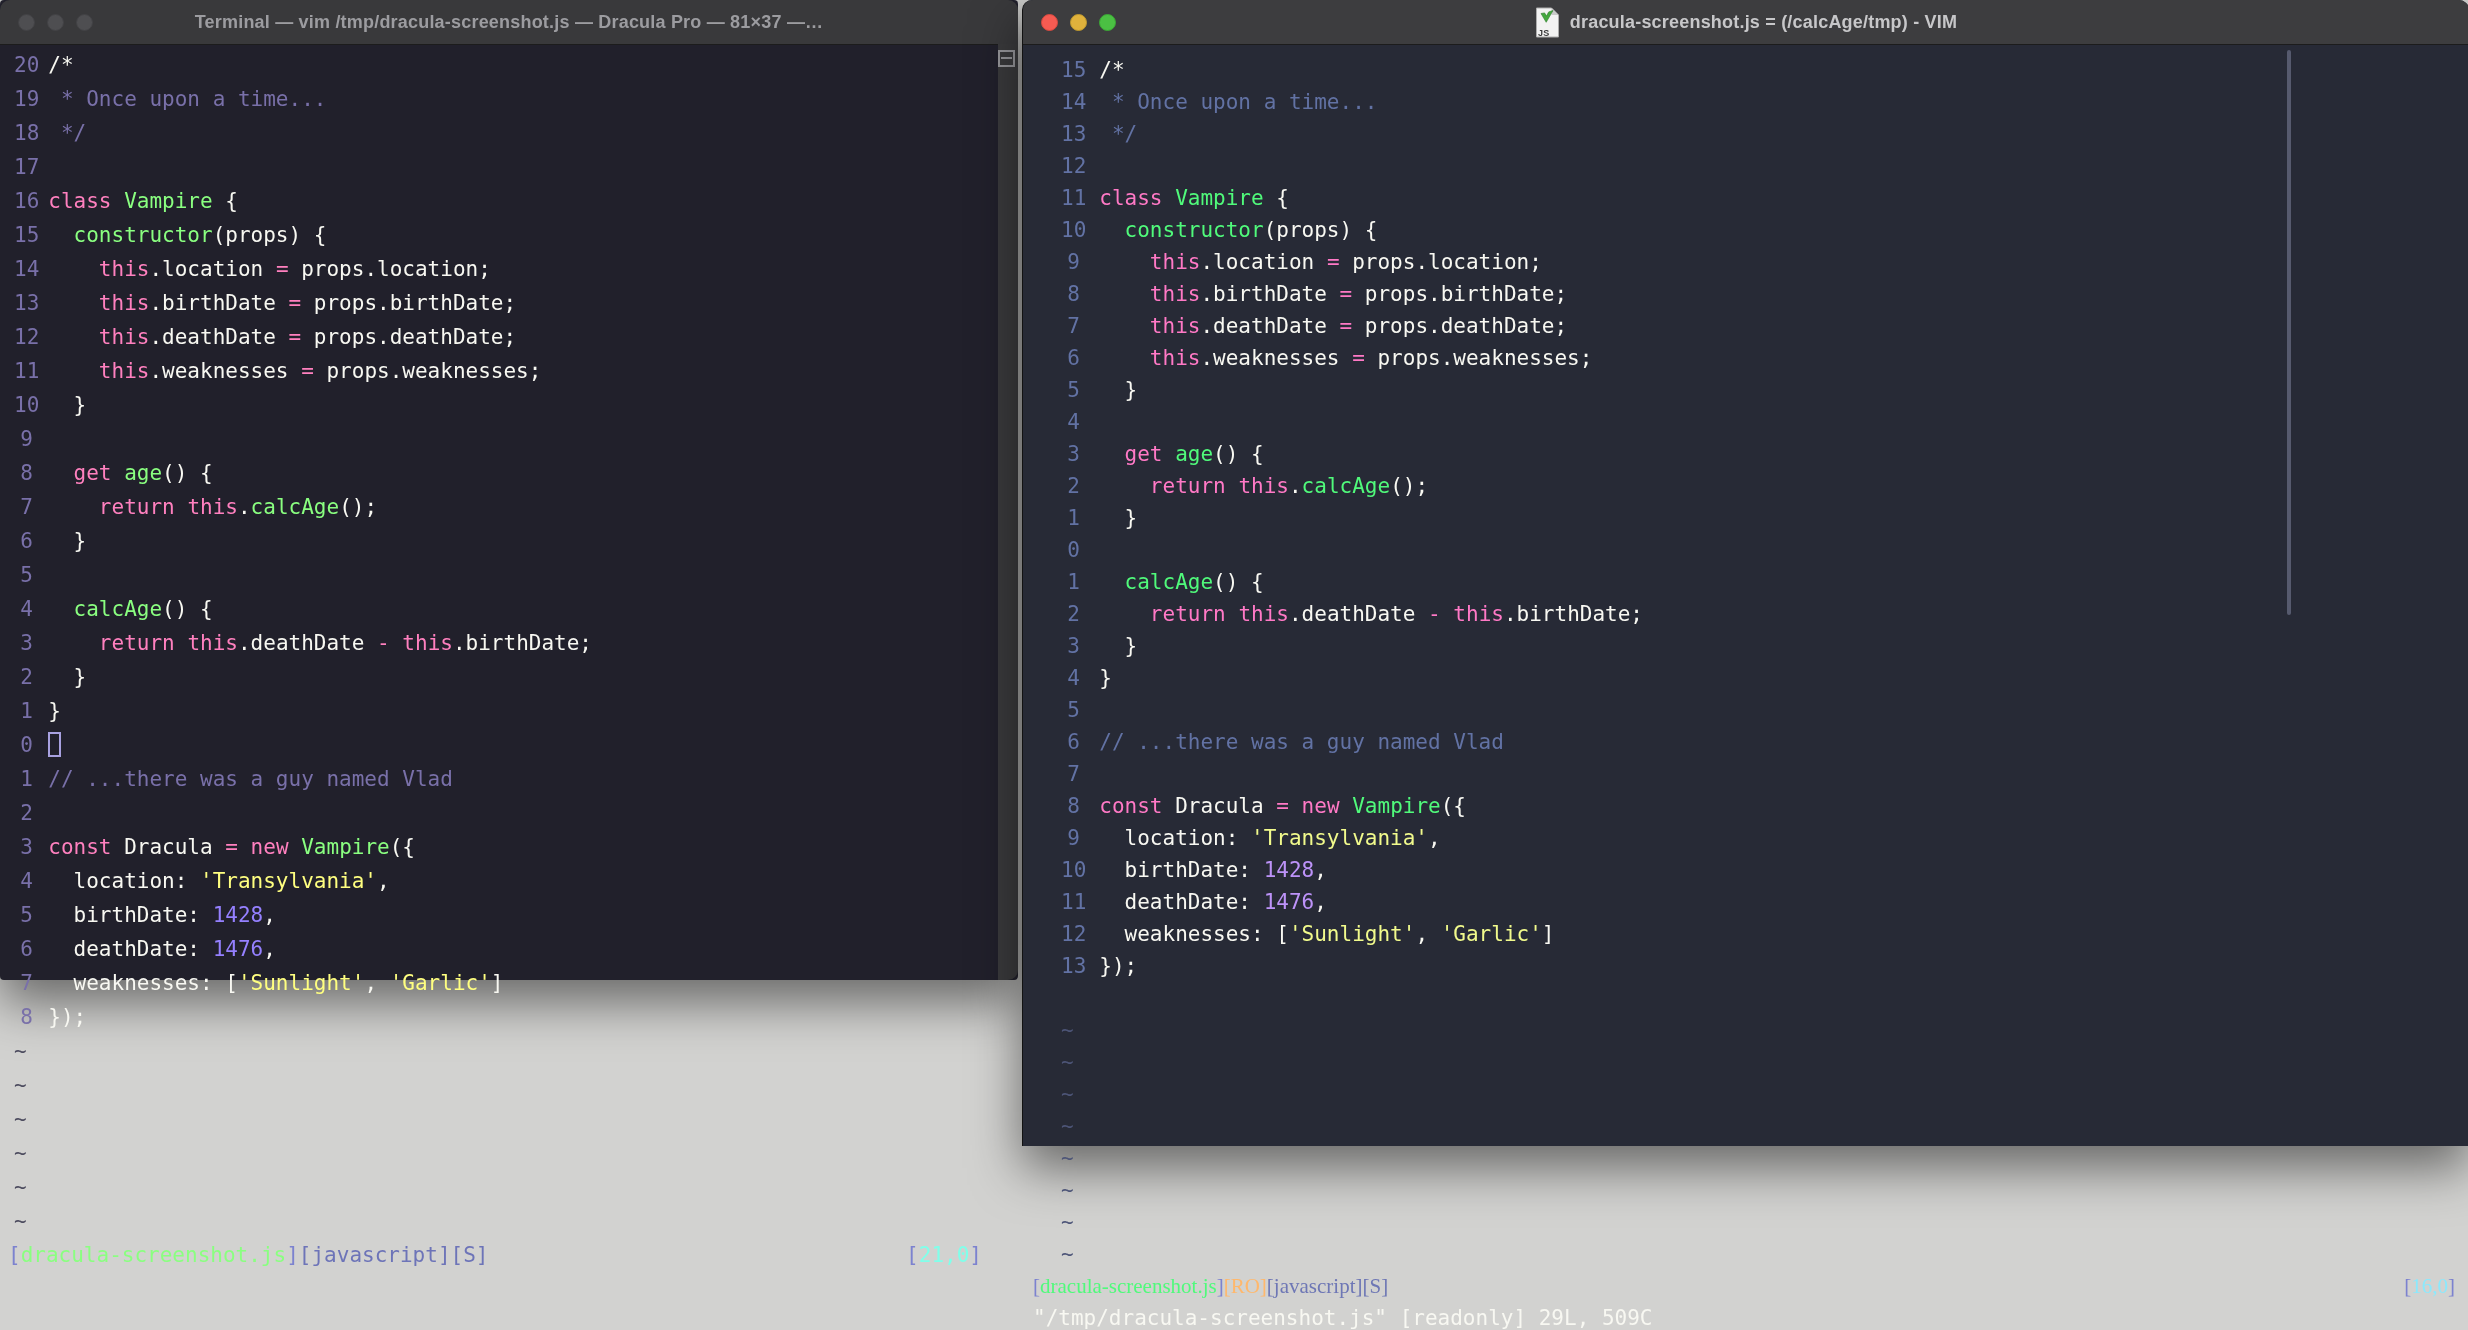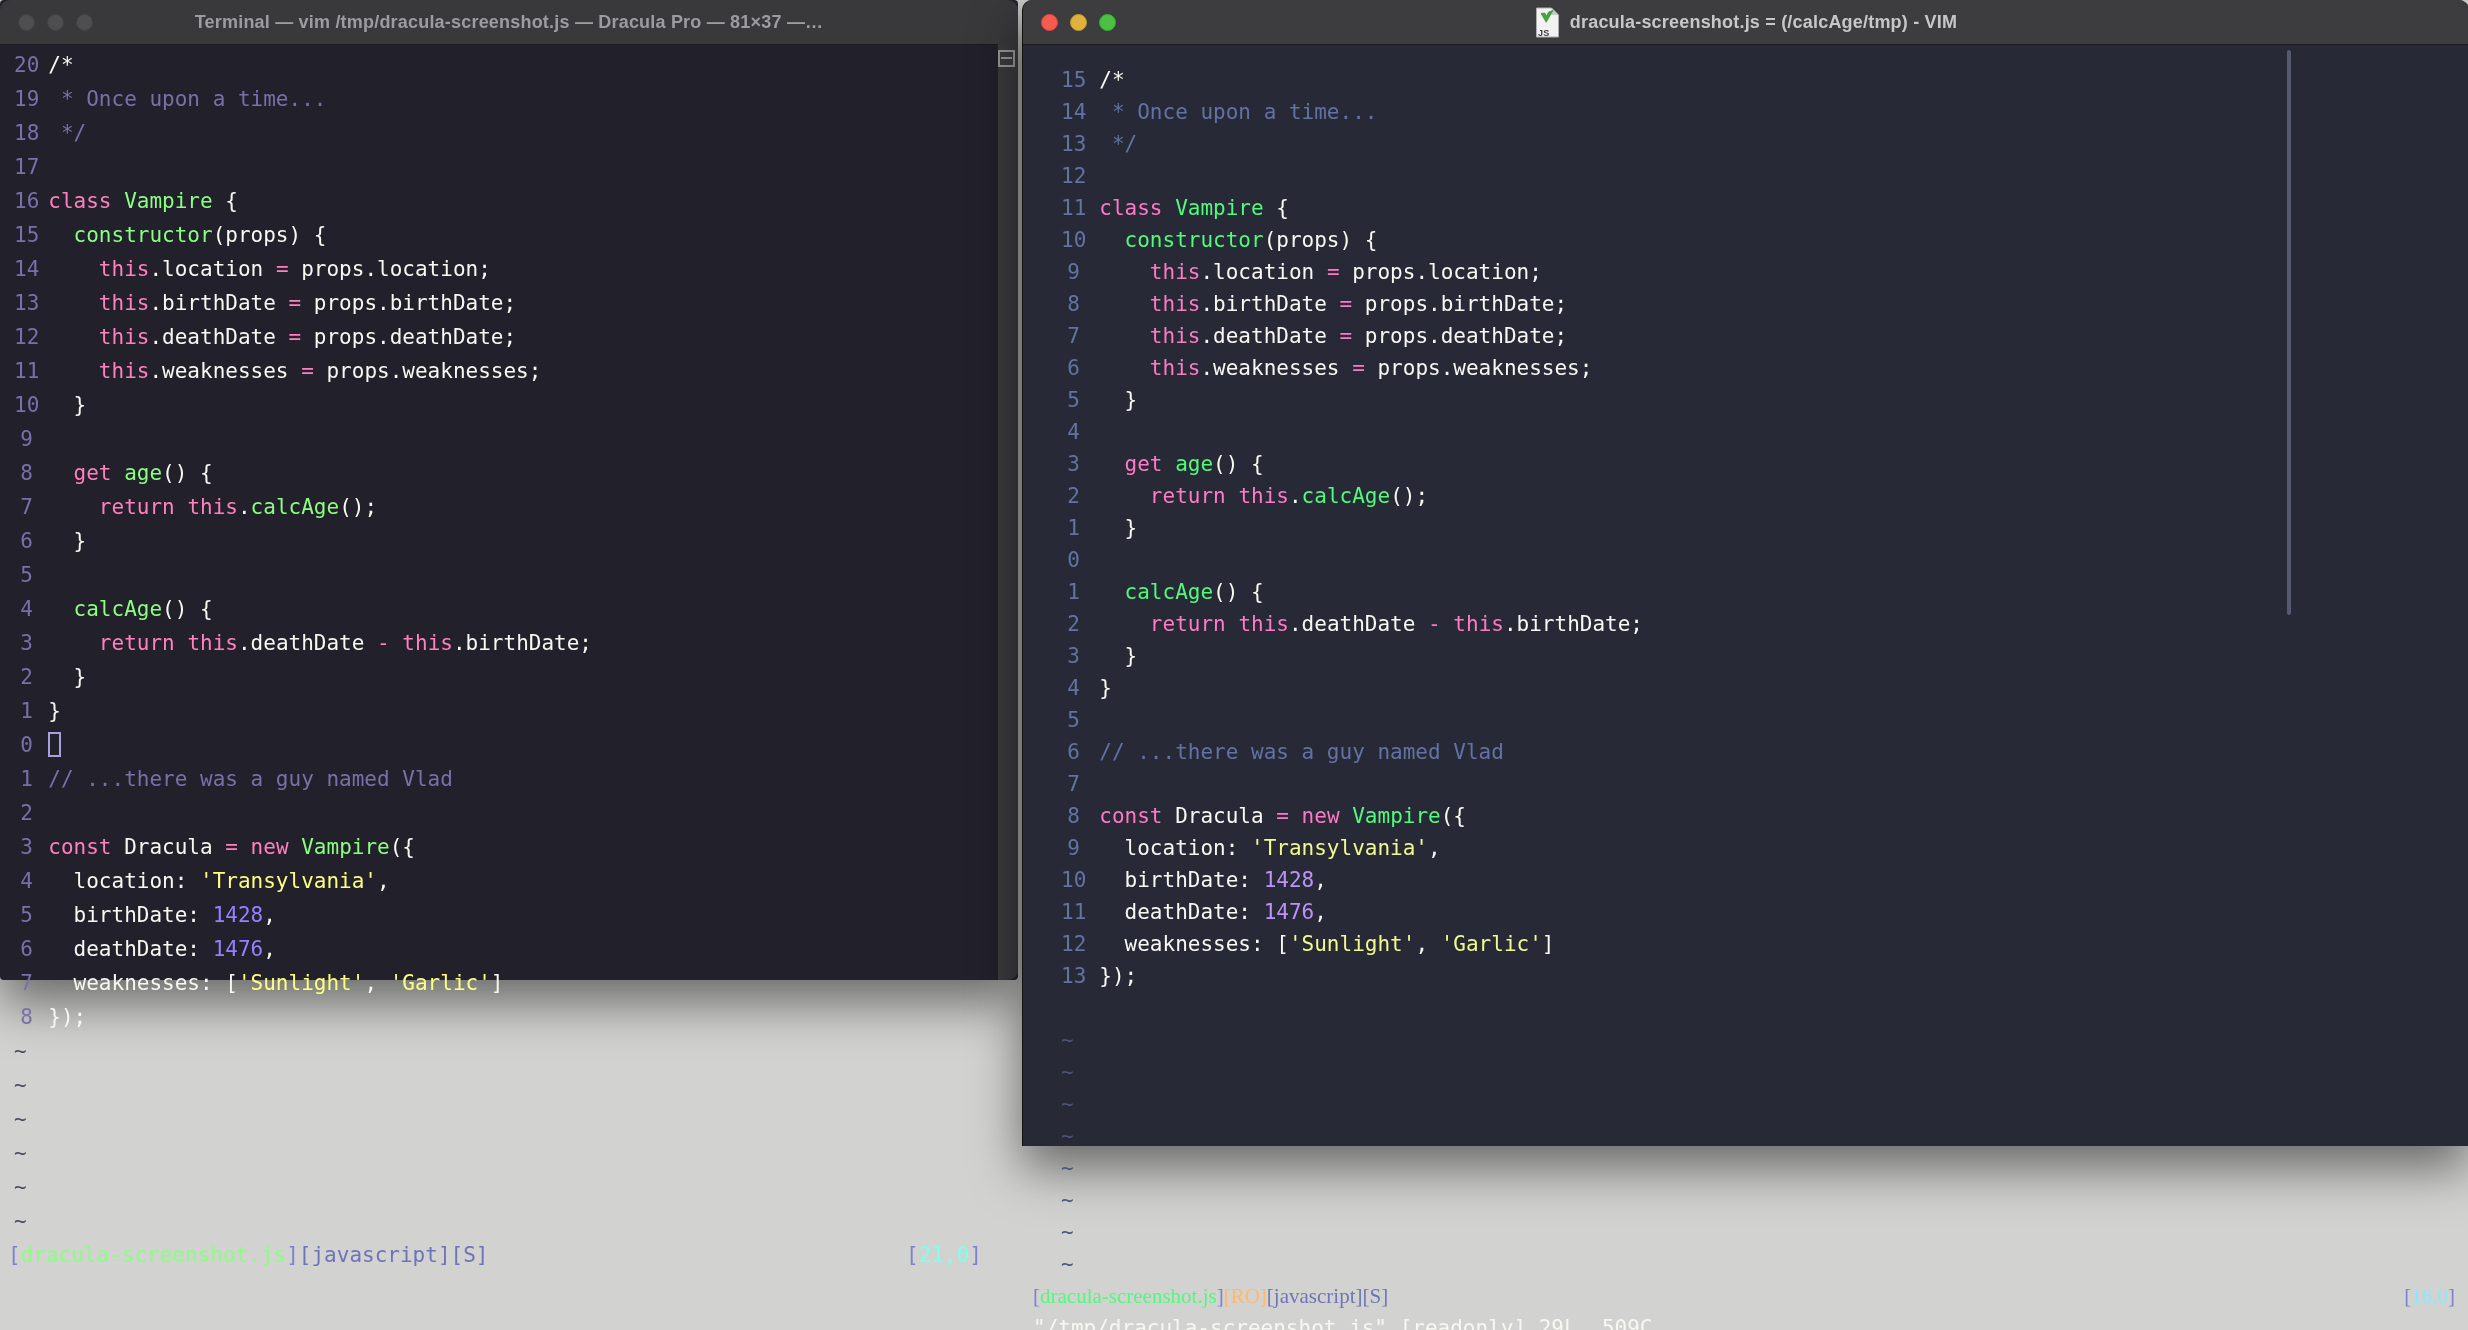--- a/index.html
+++ b/index.html
@@ -20,21 +20,21 @@
   .light.min{background:#E0B23C;border:1px solid #c09a2e;}
   .light.zoom{background:#4BC043;border:1px solid #3aa834;}
   .titletext{position:absolute;left:0;right:0;text-align:center;font-size:18px;font-weight:bold;letter-spacing:.2px;}
   #left-window .titletext{color:#9C9CA0;}
   #right-window .titletext{color:#C7C7C9;display:flex;align-items:center;justify-content:center;gap:10px;}
   .doc-icon{width:25px;height:31px;display:inline-block;flex:0 0 auto;}
 
   
   .pane{position:absolute;font-family:"DejaVu Sans Mono","Liberation Mono",monospace;font-size:21px;white-space:pre;}
   #left-pane{top:44px;left:0;right:20px;bottom:0;padding:4px 0 0 14px;}
-  #right-pane{top:44px;left:0;right:0;bottom:0;padding:20px 0 0 38px;}
+  #right-pane{top:44px;left:0;right:0;bottom:0;padding:10px 0 0 38px;}
   .row{display:block;}
   #left-pane .row{height:34px;line-height:34px;}
   #right-pane .row{height:32px;line-height:32px;}
   .ln{display:inline-block;width:2ch;text-align:center;}
   #left-pane .ln{color:#7970A9;margin-right:9px;}
   #right-pane .ln{color:#6272A4;margin-right:13px;}
 
   #left-pane  .c-fg{color:#F8F8F2}  #right-pane .c-fg{color:#F8F8F2}
   #left-pane  .c-pink{color:#FF80BF}#right-pane .c-pink{color:#FF79C6}
   #left-pane  .c-green{color:#8AFF80}#right-pane .c-green{color:#50FA7B}

